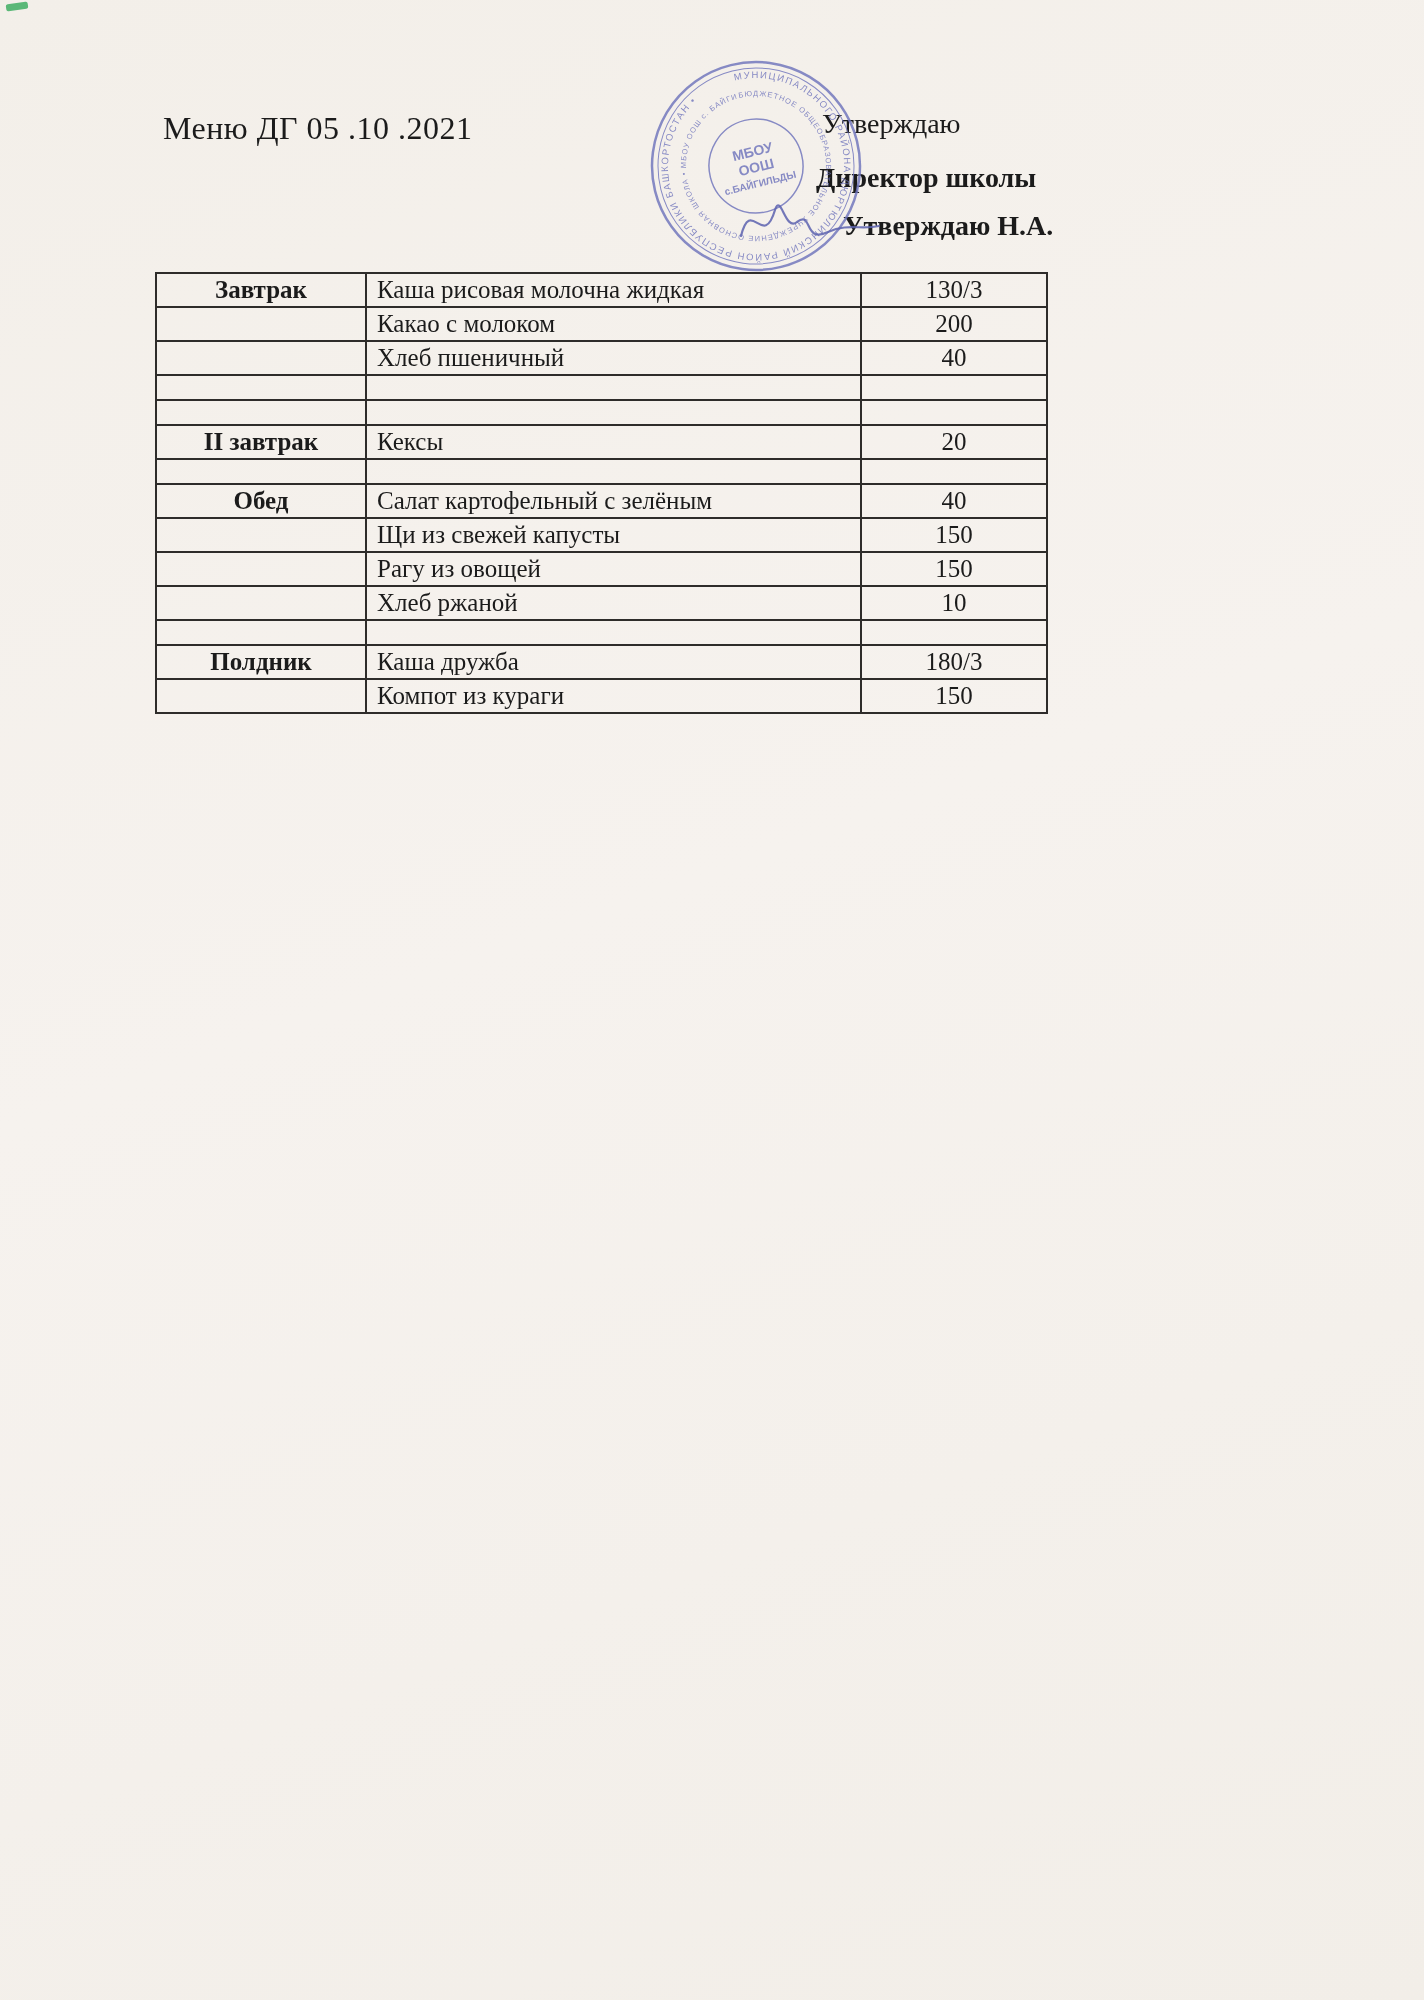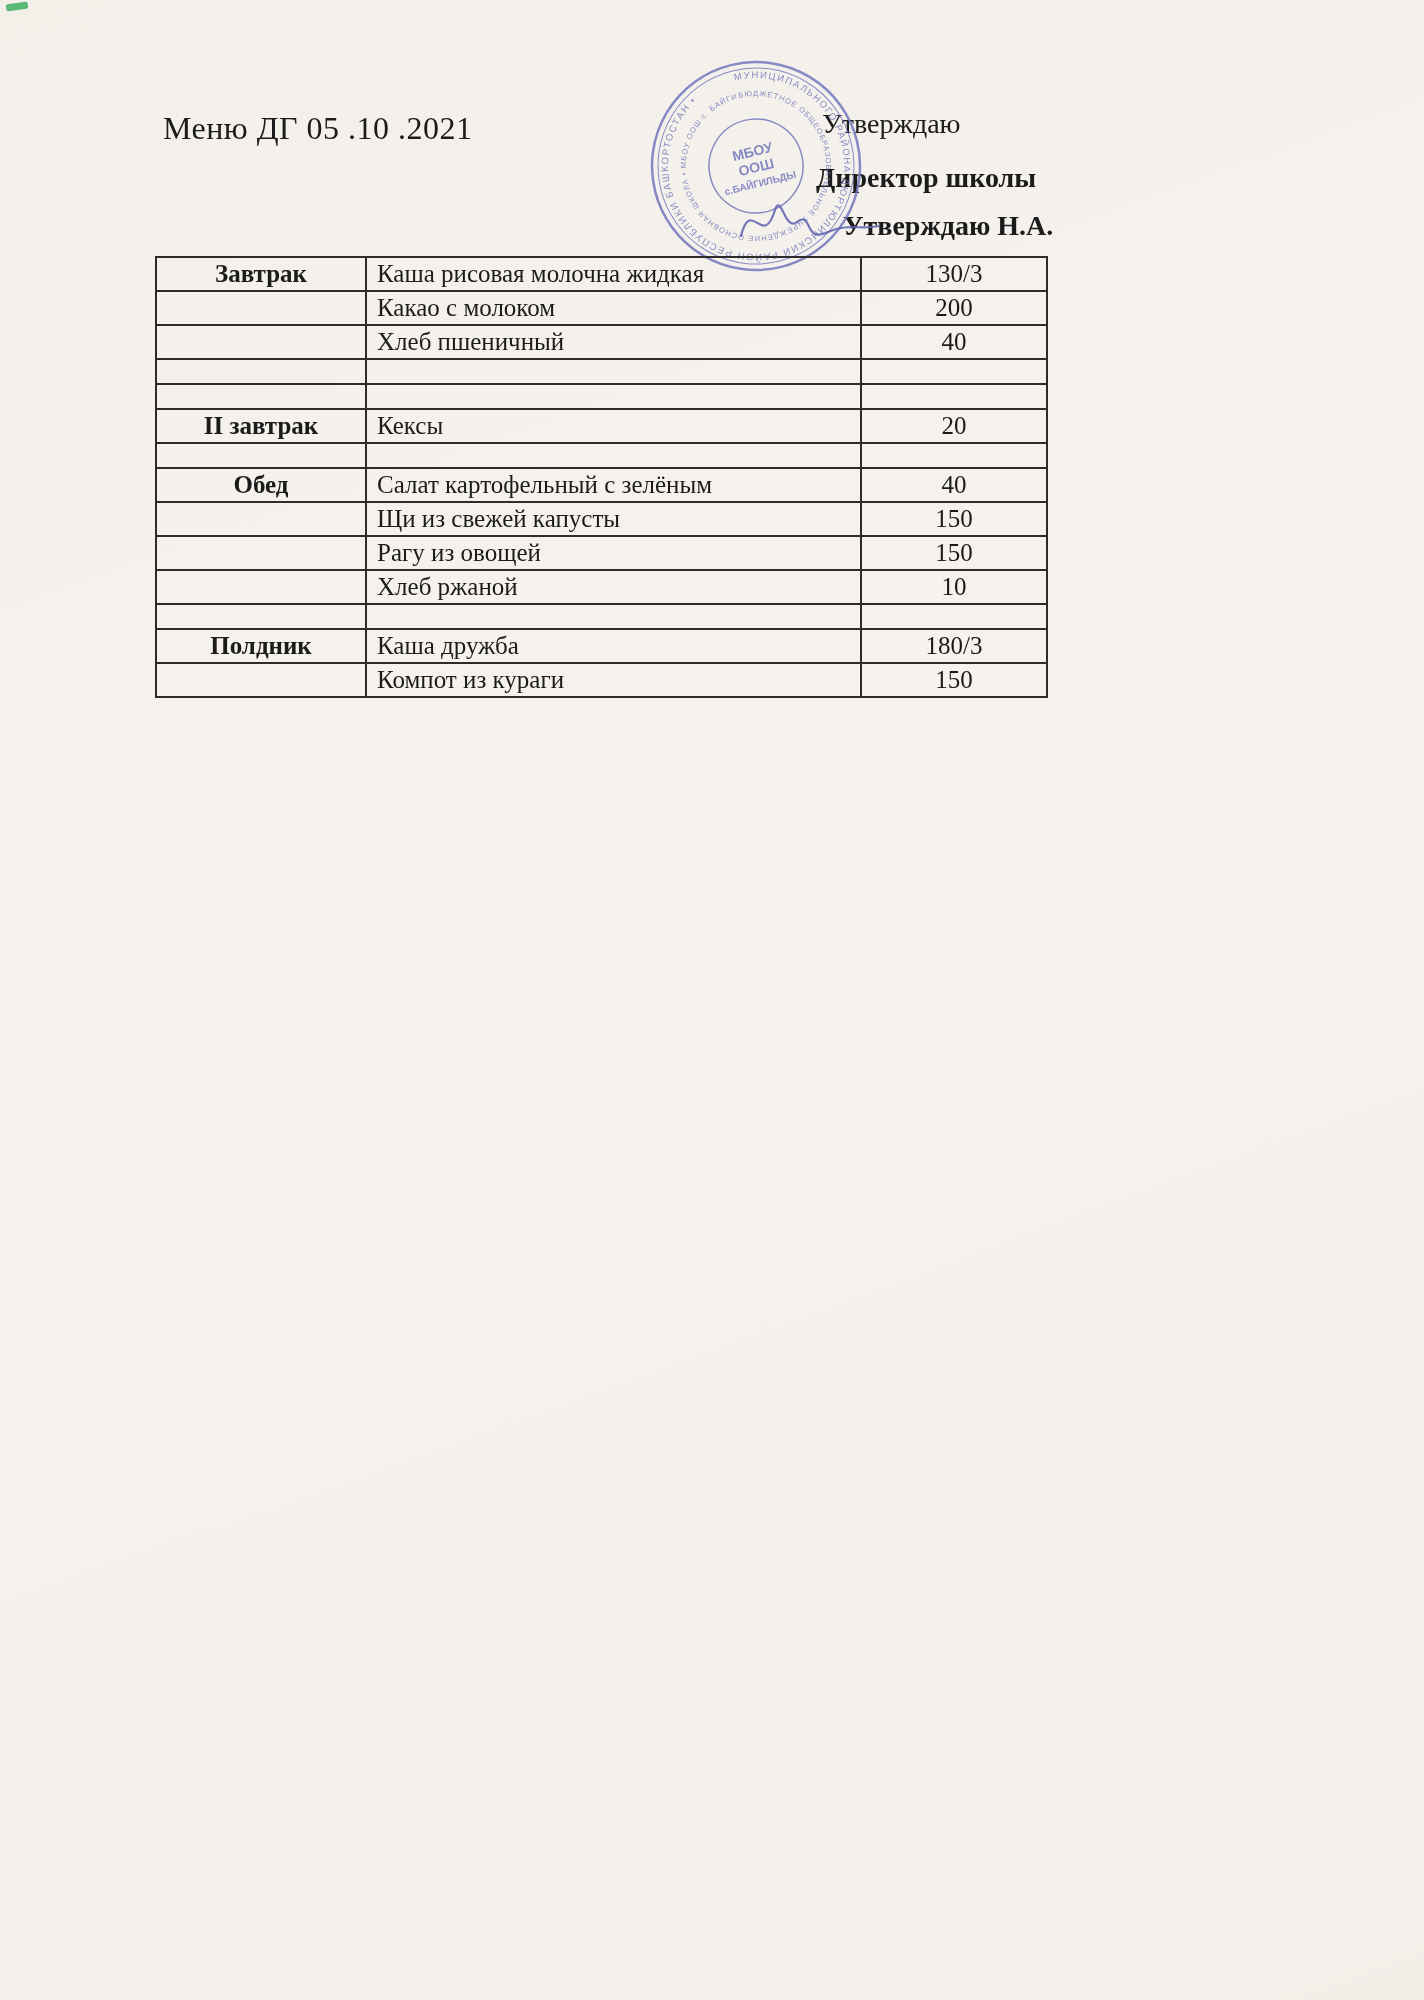--- a/index.html
+++ b/index.html
@@ -15,21 +15,21 @@
   .scan-artifact {
     position:absolute; left:6px; top:3px; width:22px; height:7px;
     background:#3fae63; transform:rotate(-8deg); border-radius:2px; opacity:.85;
   }
   .doc-title { position:absolute; left:163px; top:110px; font-size:32px; letter-spacing:.5px; }
   .approve-line  { position:absolute; left:822px; top:108px; font-size:28px; }
   .role-line     { position:absolute; left:816px; top:162px; font-size:28px; font-weight:bold; }
   .name-line     { position:absolute; left:843px; top:210px; font-size:28px; font-weight:bold; }
 
   .menu-table {
-    position:absolute; left:155px; top:256px; width:891px;
+    position:absolute; left:155px; top:272px; width:891px;
     border-collapse:collapse; table-layout:fixed;
   }
   .menu-table col.c-meal   { width:210px; }
   .menu-table col.c-dish   { width:495px; }
   .menu-table col.c-amount { width:186px; }
   .menu-table td {
     border:2px solid #2e2c2a;
     padding:0 10px;
     font-size:25px;
     overflow:hidden; white-space:nowrap;

